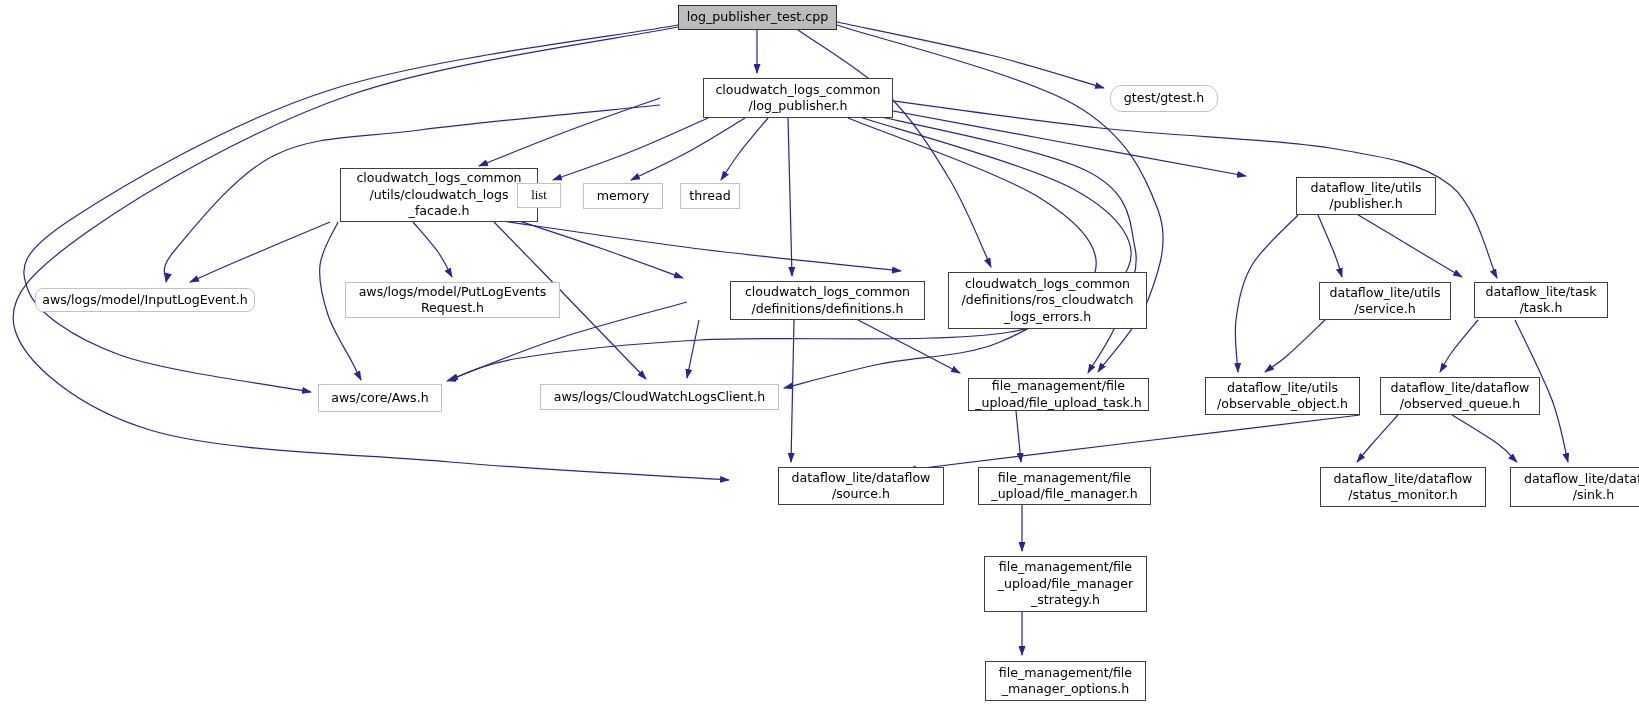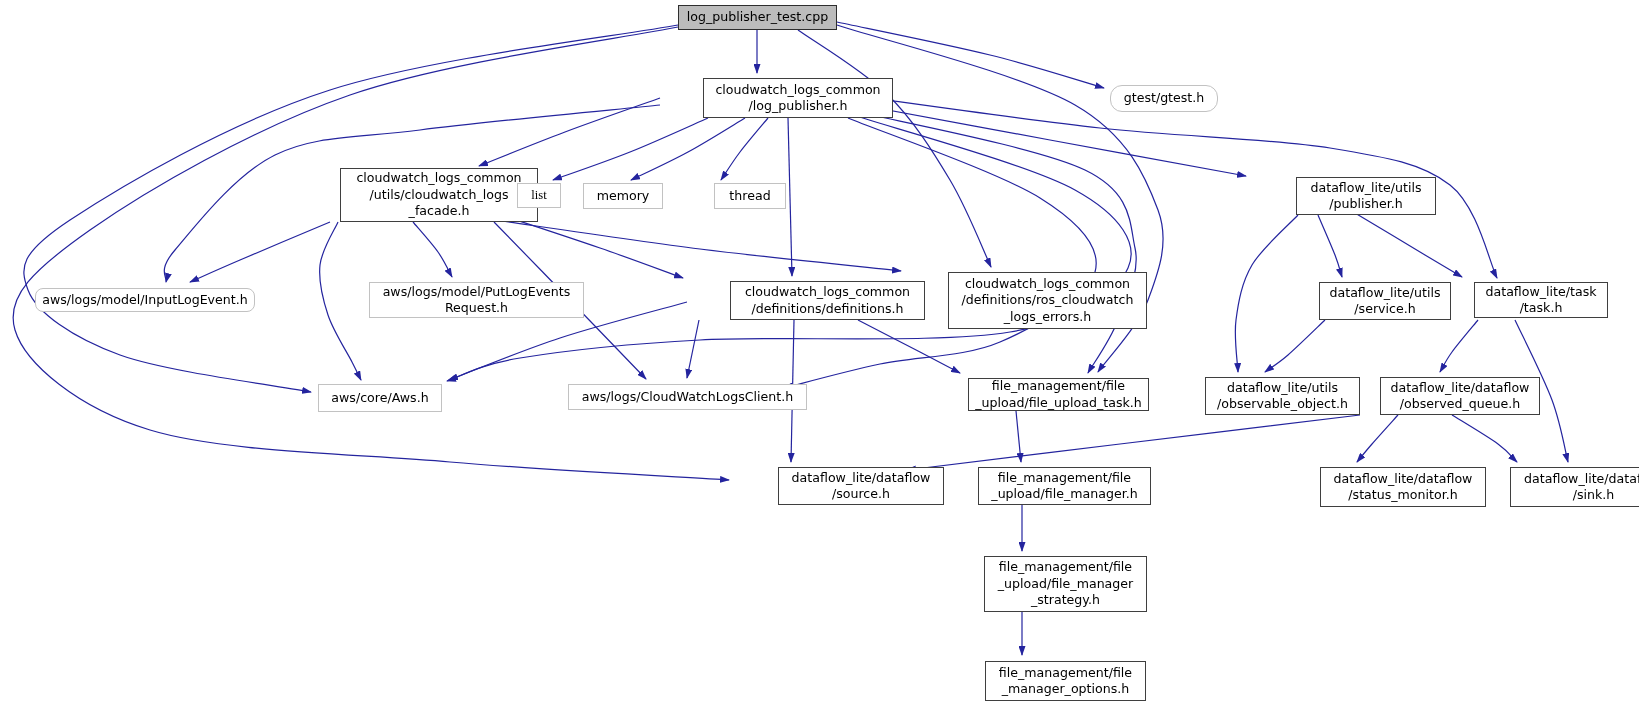--- a/index.html
+++ b/index.html
@@ -66,37 +66,37 @@
   <div id="nodes">
       <div class="node root" style="left: 678px; top: 5px; width: 159px; height: 25px;">log_publisher_test.cpp</div>
       <div class="node internal" style="left: 660px; top: 78px; width: 190px; height: 40px;">cloudwatch_logs_common
 /log_publisher.h</div>
       <div class="node external" style="left: 1110px; top: 85px; width: 108px; height: 27px; border-radius: 12px;">gtest/gtest.h</div>
       <div class="node internal" style="left: 297px; top: 168px; width: 198px; height: 54px;">cloudwatch_logs_common
 /utils/cloudwatch_logs
 _facade.h</div>
       <div class="node external" style="left: 517px; top: 183px; width: 44px; height: 25px; font-family: Liberation Serif, serif;">list</div>
       <div class="node external" style="left: 583px; top: 183px; width: 80px; height: 26px; text-align: center;">memory</div>
-      <div class="node external" style="left: 714px; top: 183px; width: 72px; height: 26px;">thread</div>
+      <div class="node external" style="left: 680px; top: 183px; width: 60px; height: 26px;">thread</div>
       <div class="node internal" style="left: 1253px; top: 177px; width: 140px; height: 38px;">dataflow_lite/utils
 /publisher.h</div>
       <div class="node external" style="left: 35px; top: 288px; width: 220px; height: 24px; border-radius: 8px;">aws/logs/model/InputLogEvent.h</div>
-      <div class="node external" style="left: 345px; top: 282px; width: 215px; height: 36px; margin-left: 24px;">aws/logs/model/PutLogEvents
+      <div class="node external" style="left: 345px; top: 282px; width: 215px; height: 36px;">aws/logs/model/PutLogEvents
 Request.h</div>
       <div class="node internal" style="left: 687px; top: 281px; width: 195px; height: 39px;">cloudwatch_logs_common
 /definitions/definitions.h</div>
       <div class="node internal" style="left: 905px; top: 272px; width: 199px; height: 57px;">cloudwatch_logs_common
 /definitions/ros_cloudwatch
 _logs_errors.h</div>
       <div class="node internal" style="left: 1276px; top: 282px; width: 132px; height: 38px;">dataflow_lite/utils
 /service.h</div>
       <div class="node internal" style="left: 1431px; top: 282px; width: 134px; height: 36px;">dataflow_lite/task
 /task.h</div>
       <div class="node external" style="left: 318px; top: 384px; width: 124px; height: 28px;">aws/core/Aws.h</div>
-      <div class="node external" style="left: 540px; top: 384px; width: 239px; height: 26px; margin-left: 28px;">aws/logs/CloudWatchLogsClient.h</div>
+      <div class="node external" style="left: 540px; top: 384px; width: 239px; height: 26px;">aws/logs/CloudWatchLogsClient.h</div>
       <div class="node internal" style="left: 925px; top: 378px; width: 181px; height: 33px;">file_management/file
 _upload/file_upload_task.h</div>
       <div class="node internal" style="left: 1162px; top: 377px; width: 155px; height: 38px;">dataflow_lite/utils
 /observable_object.h</div>
       <div class="node internal" style="left: 1337px; top: 377px; width: 160px; height: 38px;">dataflow_lite/dataflow
 /observed_queue.h</div>
       <div class="node internal" style="left: 735px; top: 467px; width: 166px; height: 38px;">dataflow_lite/dataflow
 /source.h</div>
       <div class="node internal" style="left: 935px; top: 467px; width: 173px; height: 38px;">file_management/file
 _upload/file_manager.h</div>

